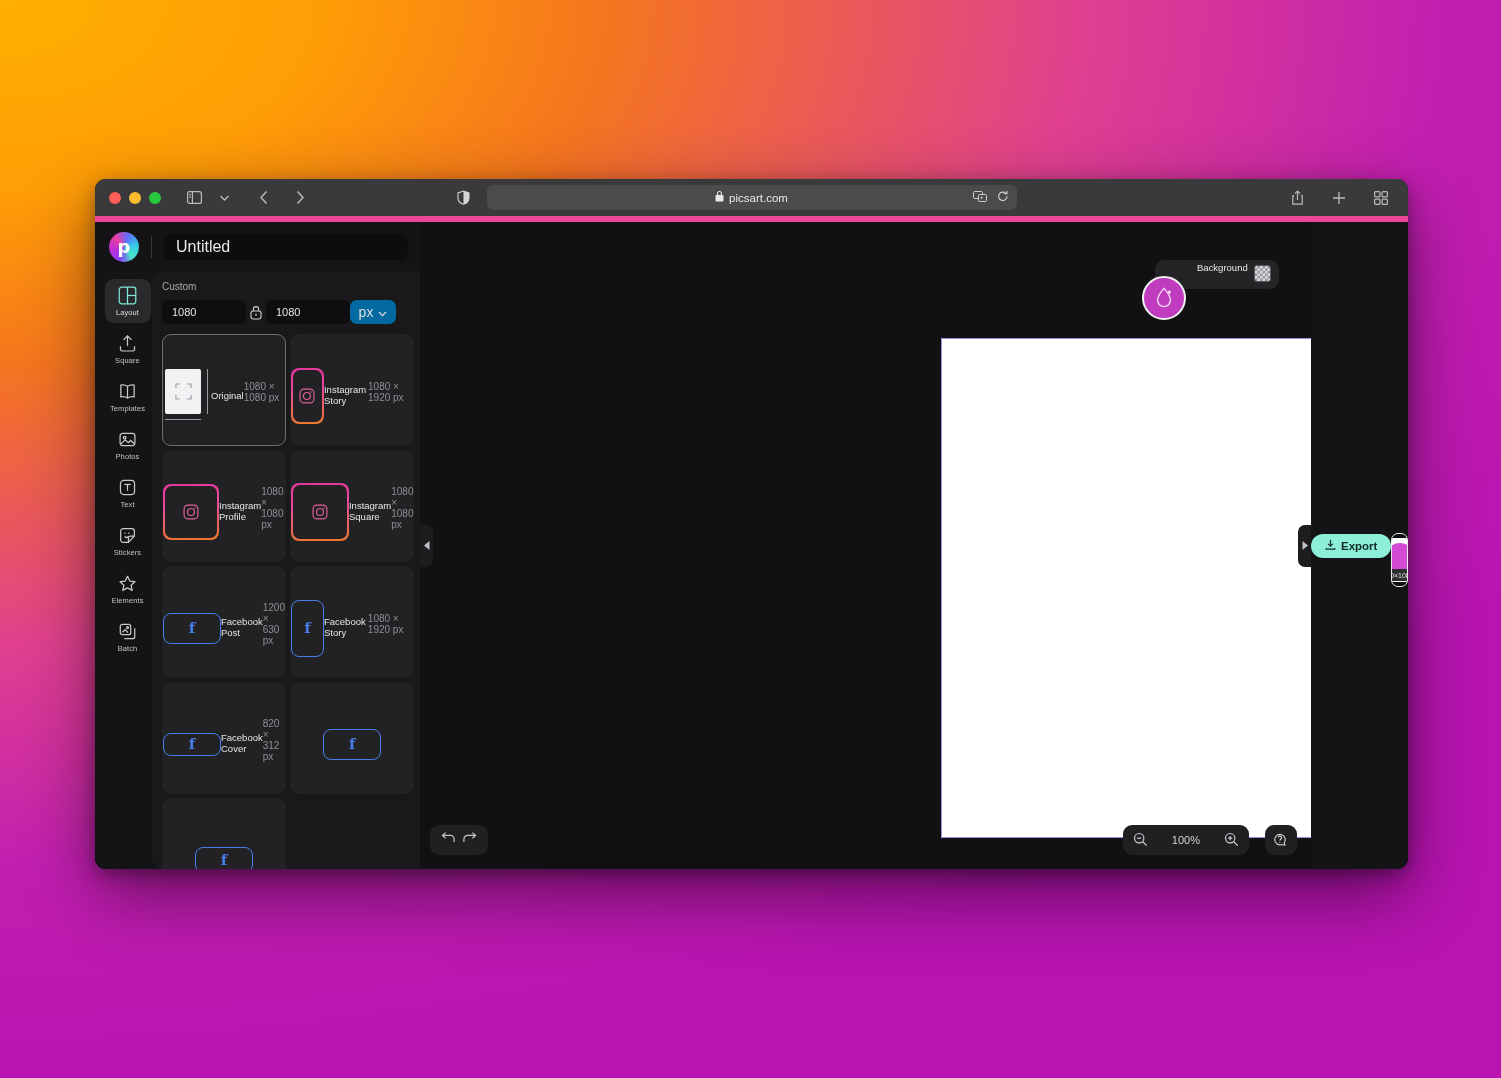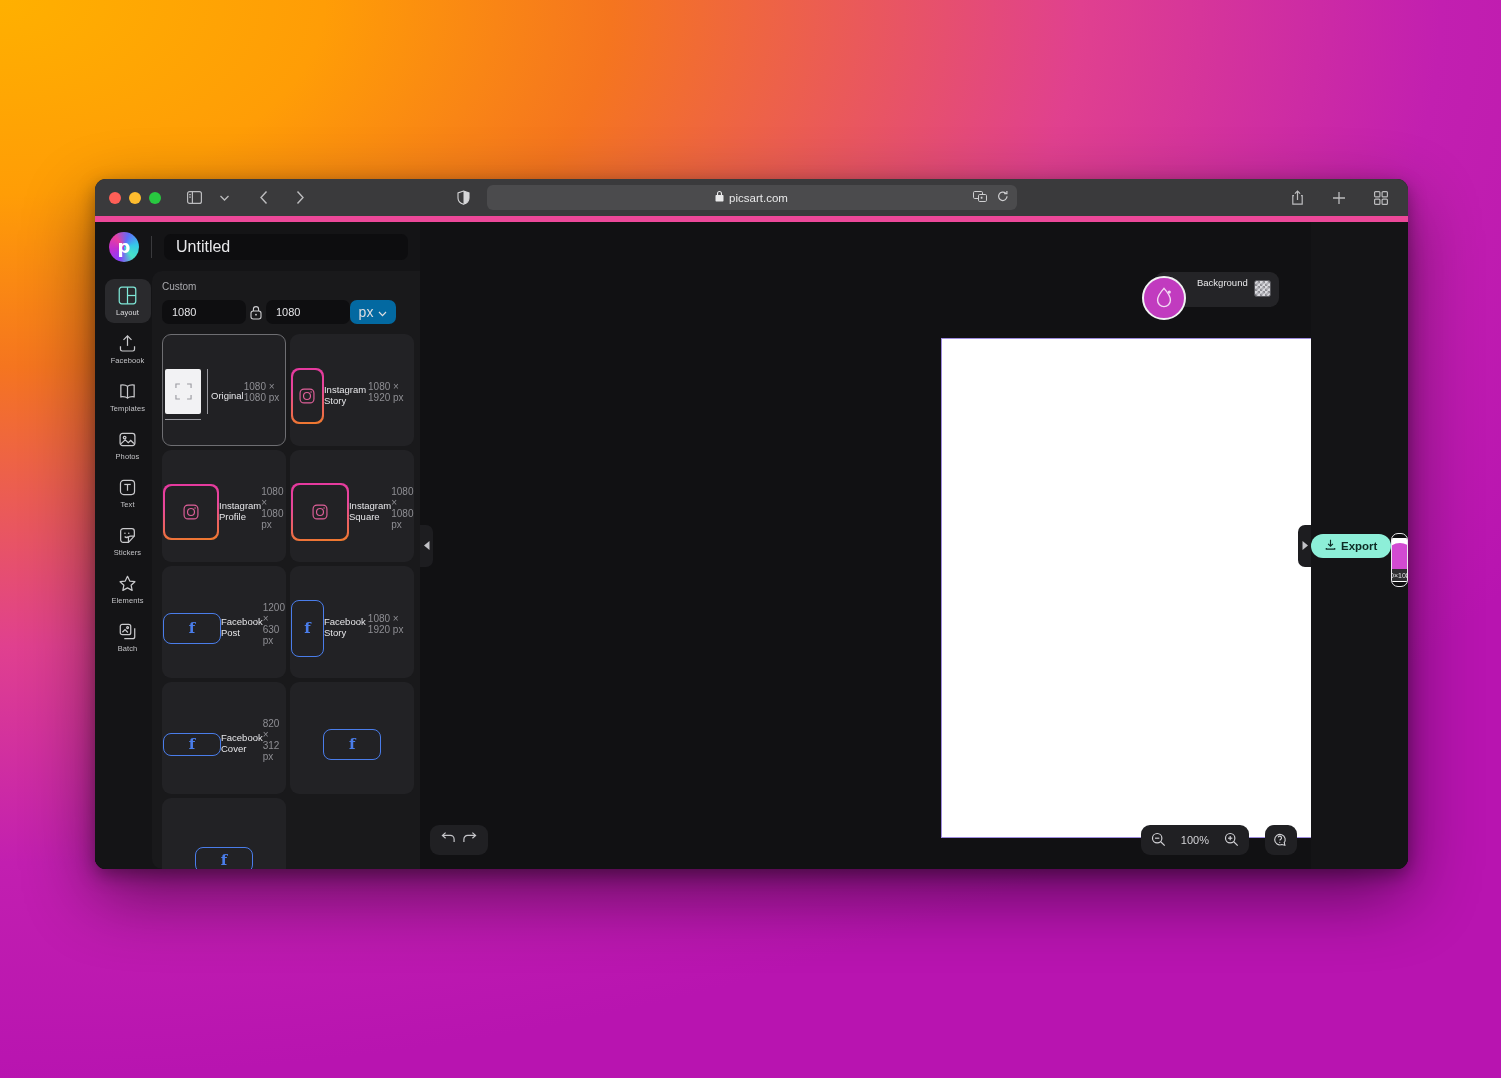--- a/index.html
+++ b/index.html
@@ -211,22 +211,22 @@
   }
   .canvas {
     width: 500px; height: 500px;
     background: #ffffff;
     border: 1px solid #9f8ce0;
     position: absolute;
     left: 521px; top: 116px;
   }
   .bg-chip {
     position: absolute;
-    left: 735px; top: 50px;
-    height: 35px;
+    left: 735px; top: 38px;
+    height: 29px;
     background: #242427;
     border-radius: 9px;
     display: flex; align-items: center;
     gap: 6px;
     padding: 0 8px 0 42px;
     color: #e8e8ea; font-size: 9.5px;
   }
   .bg-chip .chiplabel { position: relative; top: -7px; }
   .swatch-checker {
     width: 17px; height: 17px; border-radius: 3px;
@@ -260,21 +260,21 @@
 
   .undo-group {
     position: absolute; left: 10px; bottom: 14px;
     height: 30px; background: #202023; border-radius: 9px;
     display: flex; align-items: center; gap: 6px; padding: 0 9px;
     color: #c6c6ca;
   }
   .zoom-group {
     position: absolute; right: 62px; bottom: 14px;
     height: 30px; background: #202023; border-radius: 9px;
-    display: flex; align-items: center; gap: 15px; padding: 0 10px;
+    display: flex; align-items: center; gap: 24px; padding: 0 10px;
     color: #d2d2d6; font-size: 11px;
   }
   .help-btn {
     position: absolute; right: 14px; bottom: 14px;
     width: 32px; height: 30px; background: #202023; border-radius: 9px;
     display: flex; align-items: center; justify-content: center;
     color: #d2d2d6;
   }
 
   
@@ -441,21 +441,21 @@
             </svg>
             <span class="rlabel">Layout</span>
           </div>
 
           <div class="rail-item">
             <svg width="19" height="19" viewBox="0 0 20 20" fill="none" stroke="currentColor" stroke-width="1.3">
               <line x1="10" y1="2" x2="10" y2="12.5"></line>
               <polyline points="5.8,6.2 10,2 14.2,6.2"></polyline>
               <path d="M2.6 12.8v3.3c0 1 .8 1.8 1.8 1.8h11.2c1 0 1.8-.8 1.8-1.8v-3.3"></path>
             </svg>
-            <span class="rlabel">Facebook</span>
+            <span class="rlabel">Square</span>
           </div>
 
           <div class="rail-item">
             <svg width="19" height="19" viewBox="0 0 20 20" fill="none" stroke="currentColor" stroke-width="1.3">
               <path d="M10 4.6C8.4 3.2 6 2.9 3 3.2v12.4c3-.3 5.4 0 7 1.4 1.6-1.4 4-1.7 7-1.4V3.2c-3-.3-5.4 0-7 1.4z"></path>
               <line x1="10" y1="4.6" x2="10" y2="17"></line>
             </svg>
             <span class="rlabel">Templates</span>
           </div>
 

